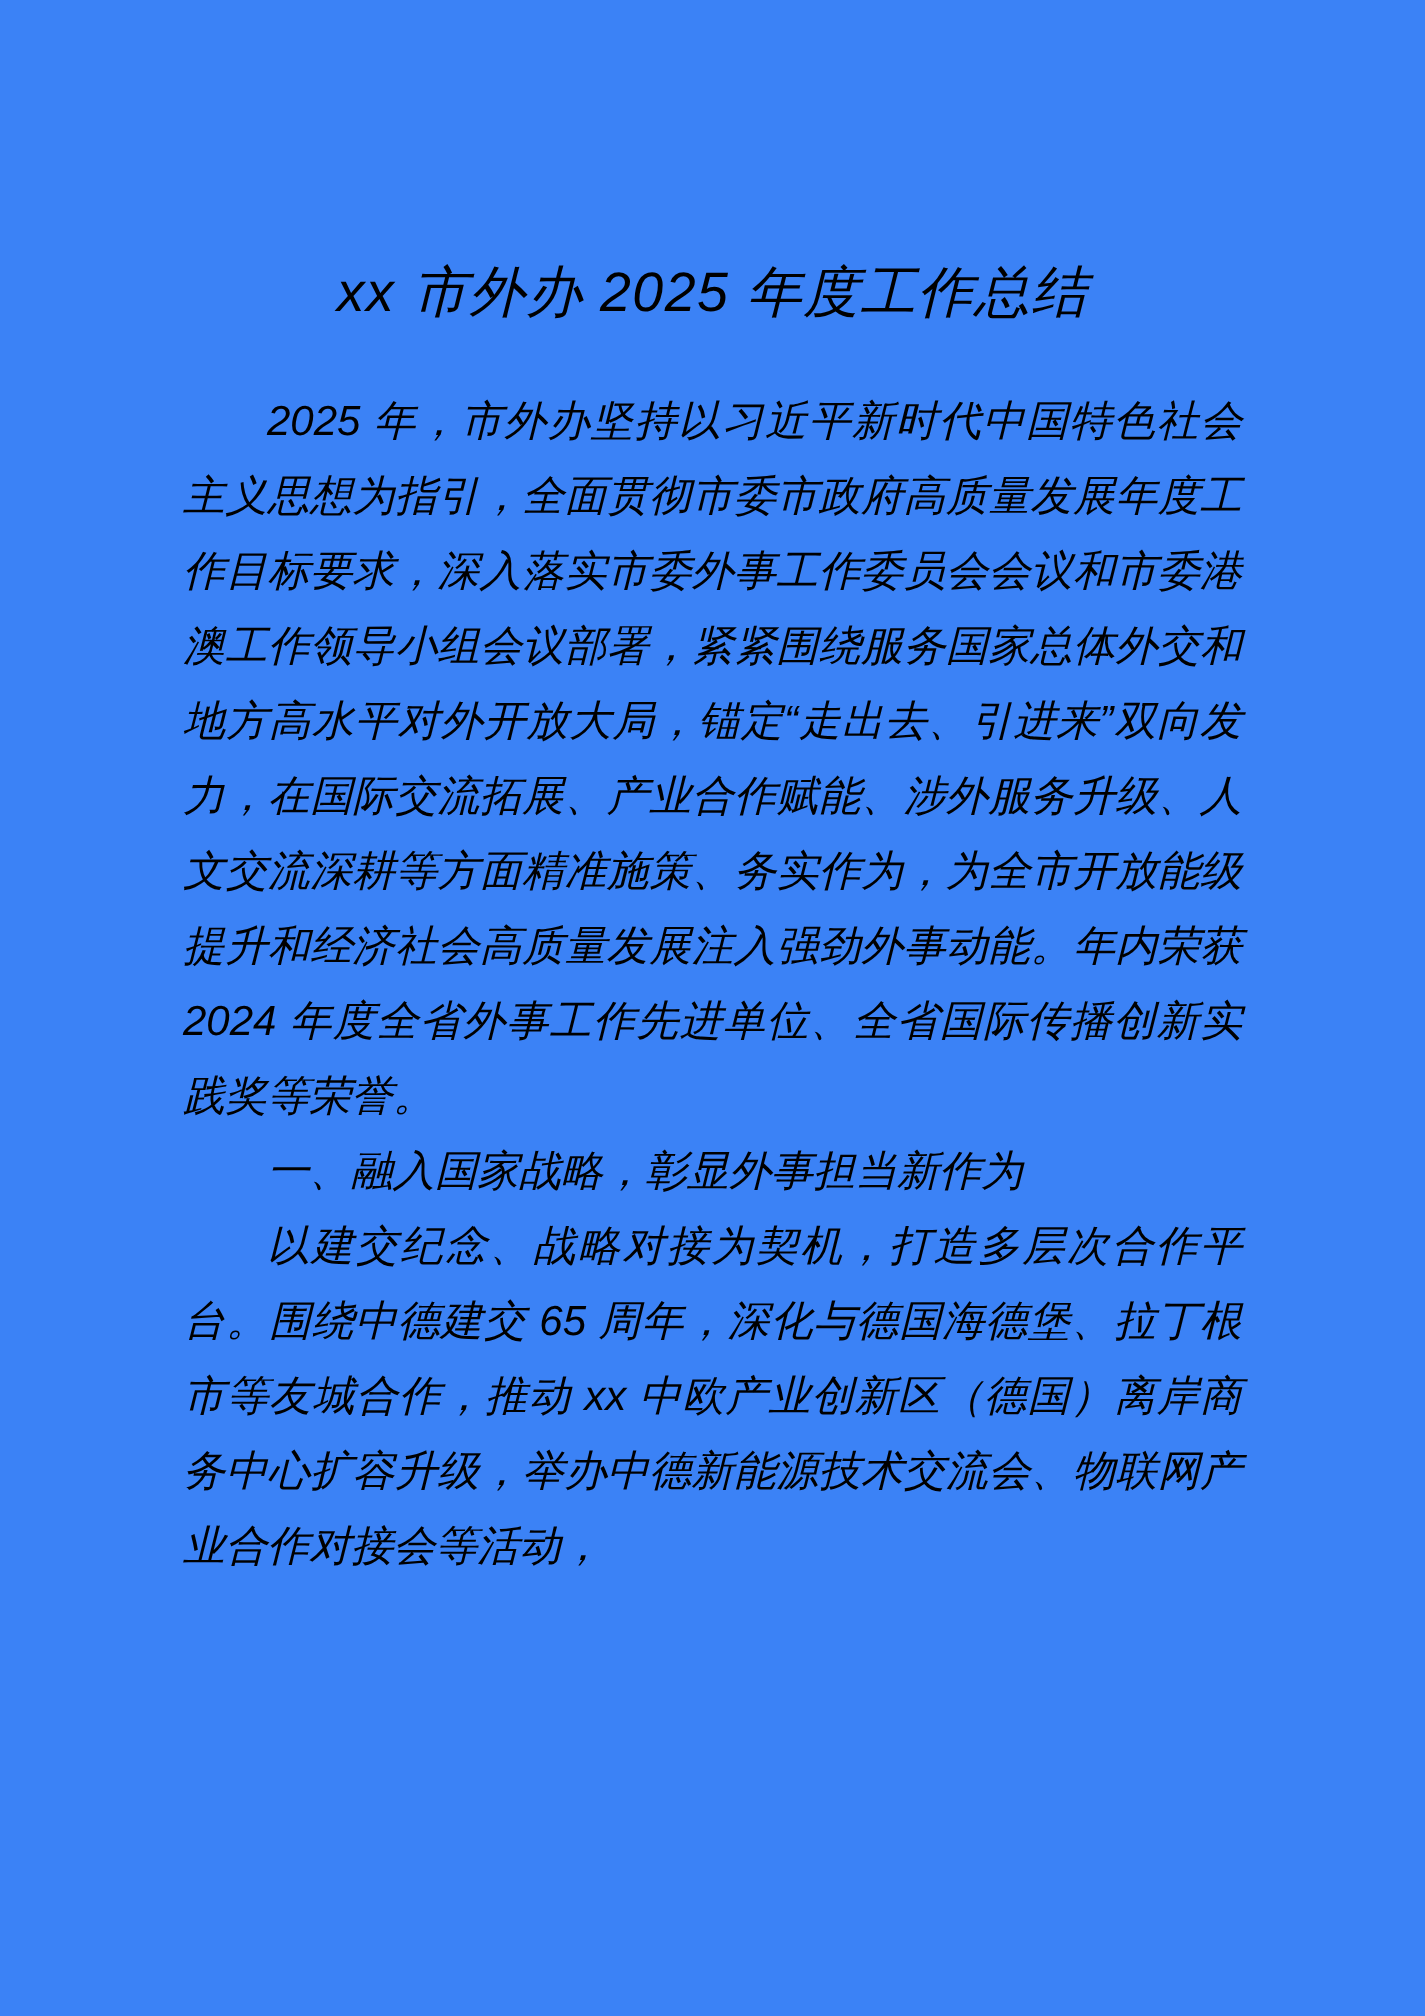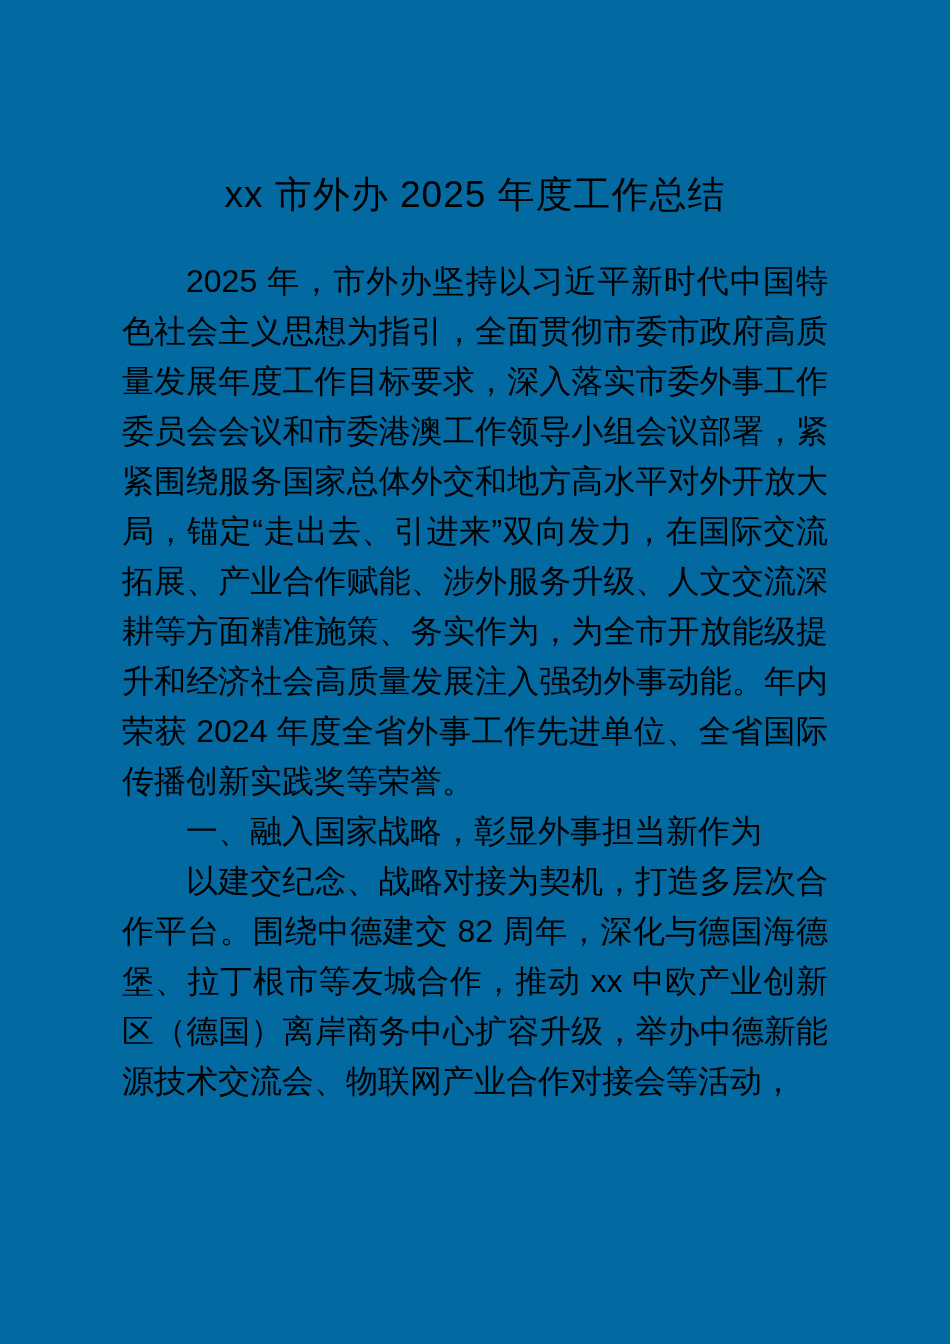--- a/index.html
+++ b/index.html
@@ -11,33 +11,34 @@
     width: 950px;
     height: 1344px;
     overflow: hidden;
     font-family: "Liberation Sans", "DejaVu Sans", sans-serif;
     color: #000000;
   }
   .page {
     box-sizing: border-box;
     width: 950px;
     height: 1344px;
-    background: #0369a1;
+    background: #3b82f6;
     padding: 170px 122px 0 122px;
+    font-style: italic;
   }
   .doc-title {
     font-size: 37px;
     font-weight: 400;
     text-align: center;
     margin: 0 0 36px 0;
     line-height: 50px;
     letter-spacing: 1px;
   }
   .para {
-    font-size: 32px;
+    font-size: 28px;
     line-height: 50px;
     font-weight: 400;
     margin: 0;
     text-align: justify;
     text-justify: inter-ideograph;
     text-indent: 2em;
     word-break: break-all;
   }
   .h-bold {
     font-weight: 700;
@@ -48,14 +49,14 @@
 
 <div class="page">
   <h1 class="doc-title">xx 市外办 2025 年度工作总结</h1>
 
   <p class="para">2025 年，市外办坚持以习近平新时代中国特色社会主义思想为指引，全面贯彻市委市政府高质量发展年度工作目标要求，深入落实市委外事工作委员会会议和市委港澳工作领导小组会议部署，紧紧围绕服务国家总体外交和地方高水平对外开放大局，锚定“走出去、引进来”双向发力，在国际交流拓展、产业合作赋能、涉外服务升级、人文交流深耕等方面精准施策、务实作为，为全市开放能级提升和经济社会高质量发展注入强劲外事动能。年内荣获 2024 年度全省外事工作先进单位、全省国际传播创新实践奖等荣誉。</p>
 
   <h2 class="para">一、融入国家战略，彰显外事担当新作为</h2>
 
 
 
-  <p class="para">以建交纪念、战略对接为契机，打造多层次合作平台。围绕中德建交 82 周年，深化与德国海德堡、拉丁根市等友城合作，推动 xx 中欧产业创新区（德国）离岸商务中心扩容升级，举办中德新能源技术交流会、物联网产业合作对接会等活动，</p>
+  <p class="para">以建交纪念、战略对接为契机，打造多层次合作平台。围绕中德建交 65 周年，深化与德国海德堡、拉丁根市等友城合作，推动 xx 中欧产业创新区（德国）离岸商务中心扩容升级，举办中德新能源技术交流会、物联网产业合作对接会等活动，</p>
 </div>
 
 </body></html>

